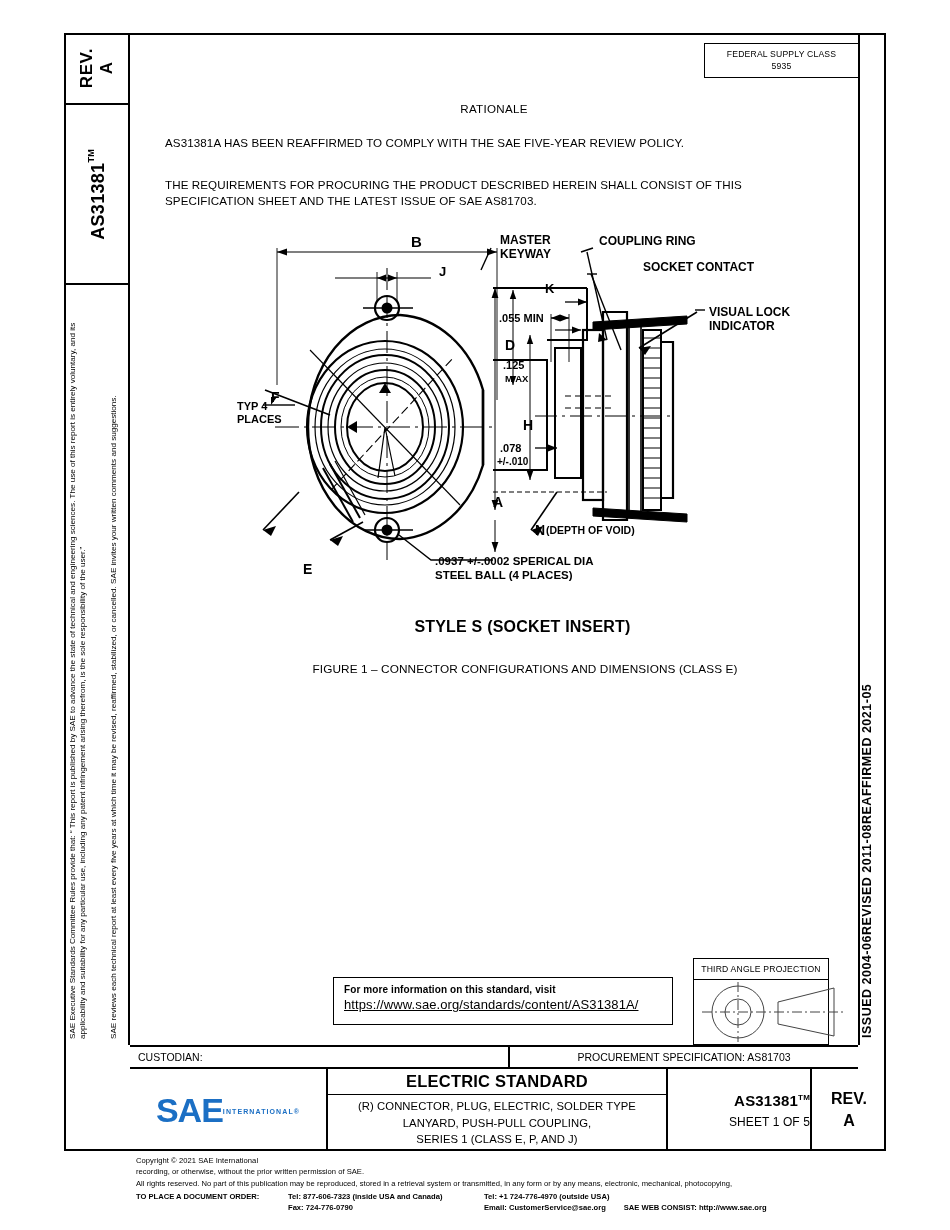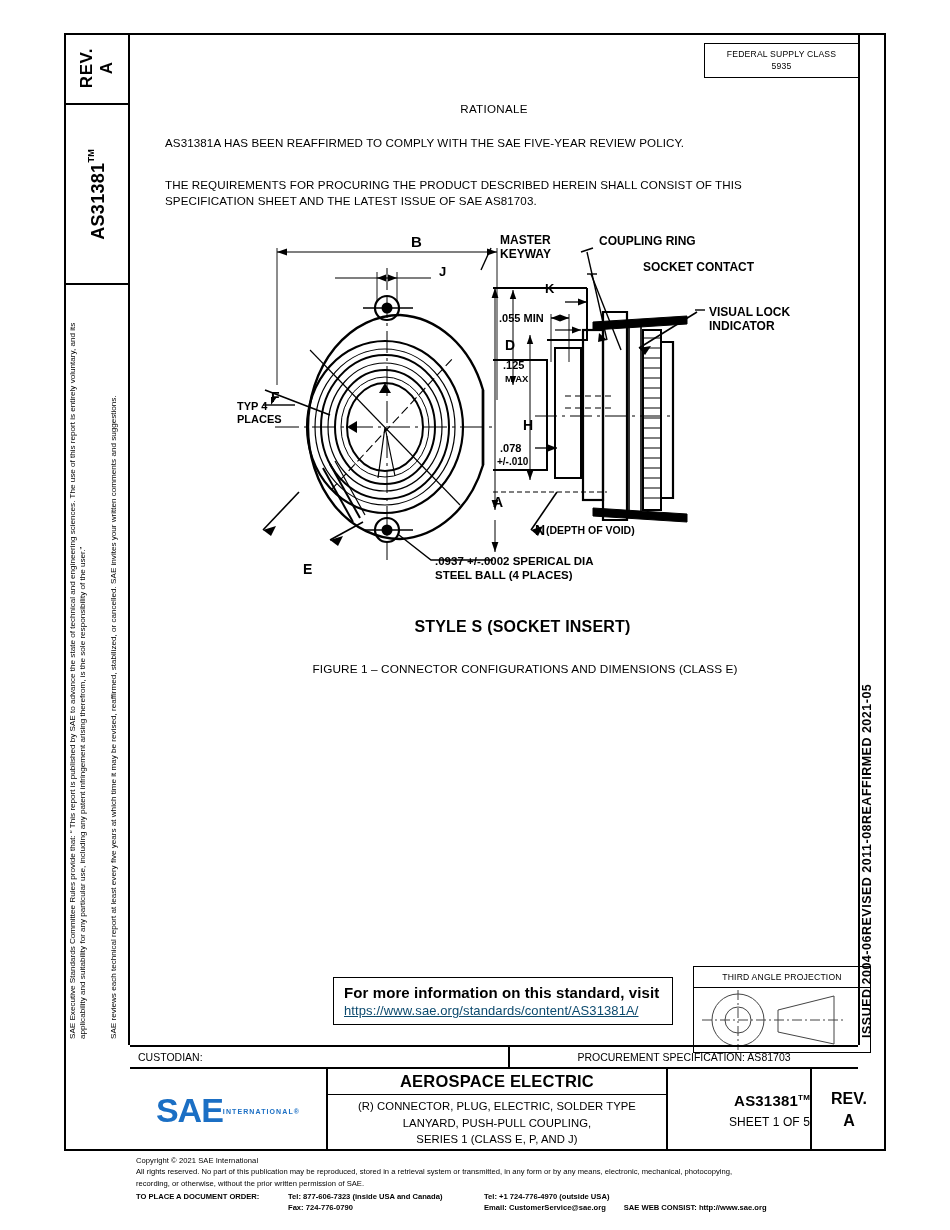--- a/index.html
+++ b/index.html
@@ -110,27 +110,27 @@
     position:absolute;left:180px;top:662px;width:690px;
     text-align:center;font-size:11.8px;letter-spacing:.1px;
   }
 
   
   .infobox{
     position:absolute;left:333px;top:977px;width:340px;height:48px;
     border:1.5px solid #000;box-sizing:border-box;
     padding:6px 0 0 10px;
   }
-  .infobox .ln1{font-size:15px;font-weight:bold;letter-spacing:.1px;}
-  .infobox .ln2{font-size:13px;color:#0c4a6e;text-decoration:underline;margin-top:2px;letter-spacing:.1px;}
+  .infobox .ln1{font-size:10px;font-weight:bold;letter-spacing:.1px;}
+  .infobox .ln2{font-size:13px;color:#000000;text-decoration:underline;margin-top:2px;letter-spacing:.1px;}
 
   
   .tap{
-    position:absolute;left:693px;top:958px;width:178px;height:87px;
-    border:1px solid #000;box-sizing:border-box;margin-top:8px;
+    position:absolute;left:693px;top:958px;width:136px;height:87px;
+    border:1px solid #000;box-sizing:border-box;
   }
   .tap-title{
     height:21px;border-bottom:1px solid #000;box-sizing:border-box;
     display:flex;align-items:center;justify-content:center;
     font-size:8.6px;letter-spacing:.2px;
   }
   .tap-body{position:relative;height:64px;}
 
   
   .custodian-row{
@@ -454,41 +454,41 @@
     <div class="cust-left">CUSTODIAN:</div>
     <div class="cust-right">PROCUREMENT SPECIFICATION: AS81703</div>
   </div>
 
   <div class="titleblock">
     <div class="tb-logo">
       <div class="sae-logo-txt">SAE</div>
       <div class="sae-sub">INTERNATIONAL®</div>
     </div>
     <div class="tb-mid">
-      <div class="tb-mid-top">AEROSPACE ELECTRIC</div>
+      <div class="tb-mid-top">ELECTRIC STANDARD</div>
       <div class="tb-mid-bot">
         <div>(R) CONNECTOR, PLUG, ELECTRIC, SOLDER TYPE</div>
         <div>LANYARD, PUSH-PULL COUPLING,</div>
         <div>SERIES 1 (CLASS E, P, AND J)</div>
       </div>
     </div>
     <div class="tb-num">
       <div class="n1"><span>AS31381</span><sup>TM</sup></div>
       <div class="n2">SHEET 1 OF 5</div>
     </div>
     <div class="tb-rev">
       <div>REV.</div>
       <div>A</div>
     </div>
   </div>
 
   <div class="footer">
     <div class="cp">Copyright © 2021 SAE International</div>
+    <div class="rights">recording, or otherwise, without the prior written permission of SAE.</div>
     <div class="rights">All rights reserved. No part of this publication may be reproduced, stored in a retrieval system or transmitted, in any form or by any means, electronic, mechanical, photocopying,</div>
-    <div class="rights">recording, or otherwise, without the prior written permission of SAE.</div>
     <div class="order-row">
       <div class="order-lab">TO PLACE A DOCUMENT ORDER:</div>
       <div class="order-c1">Tel: 877-606-7323 (inside USA and Canada)</div>
       <div class="order-c2">Tel: +1 724-776-4970 (outside USA)</div>
     </div>
     <div class="order-row2">
       <div class="sp"></div>
       <div class="order-c1">Fax: 724-776-0790</div>
       <div class="order-c2">Email: CustomerService@sae.org</div>
       <div class="order-c2" style="margin-left:18px">SAE WEB CONSIST: http://www.sae.org</div>

